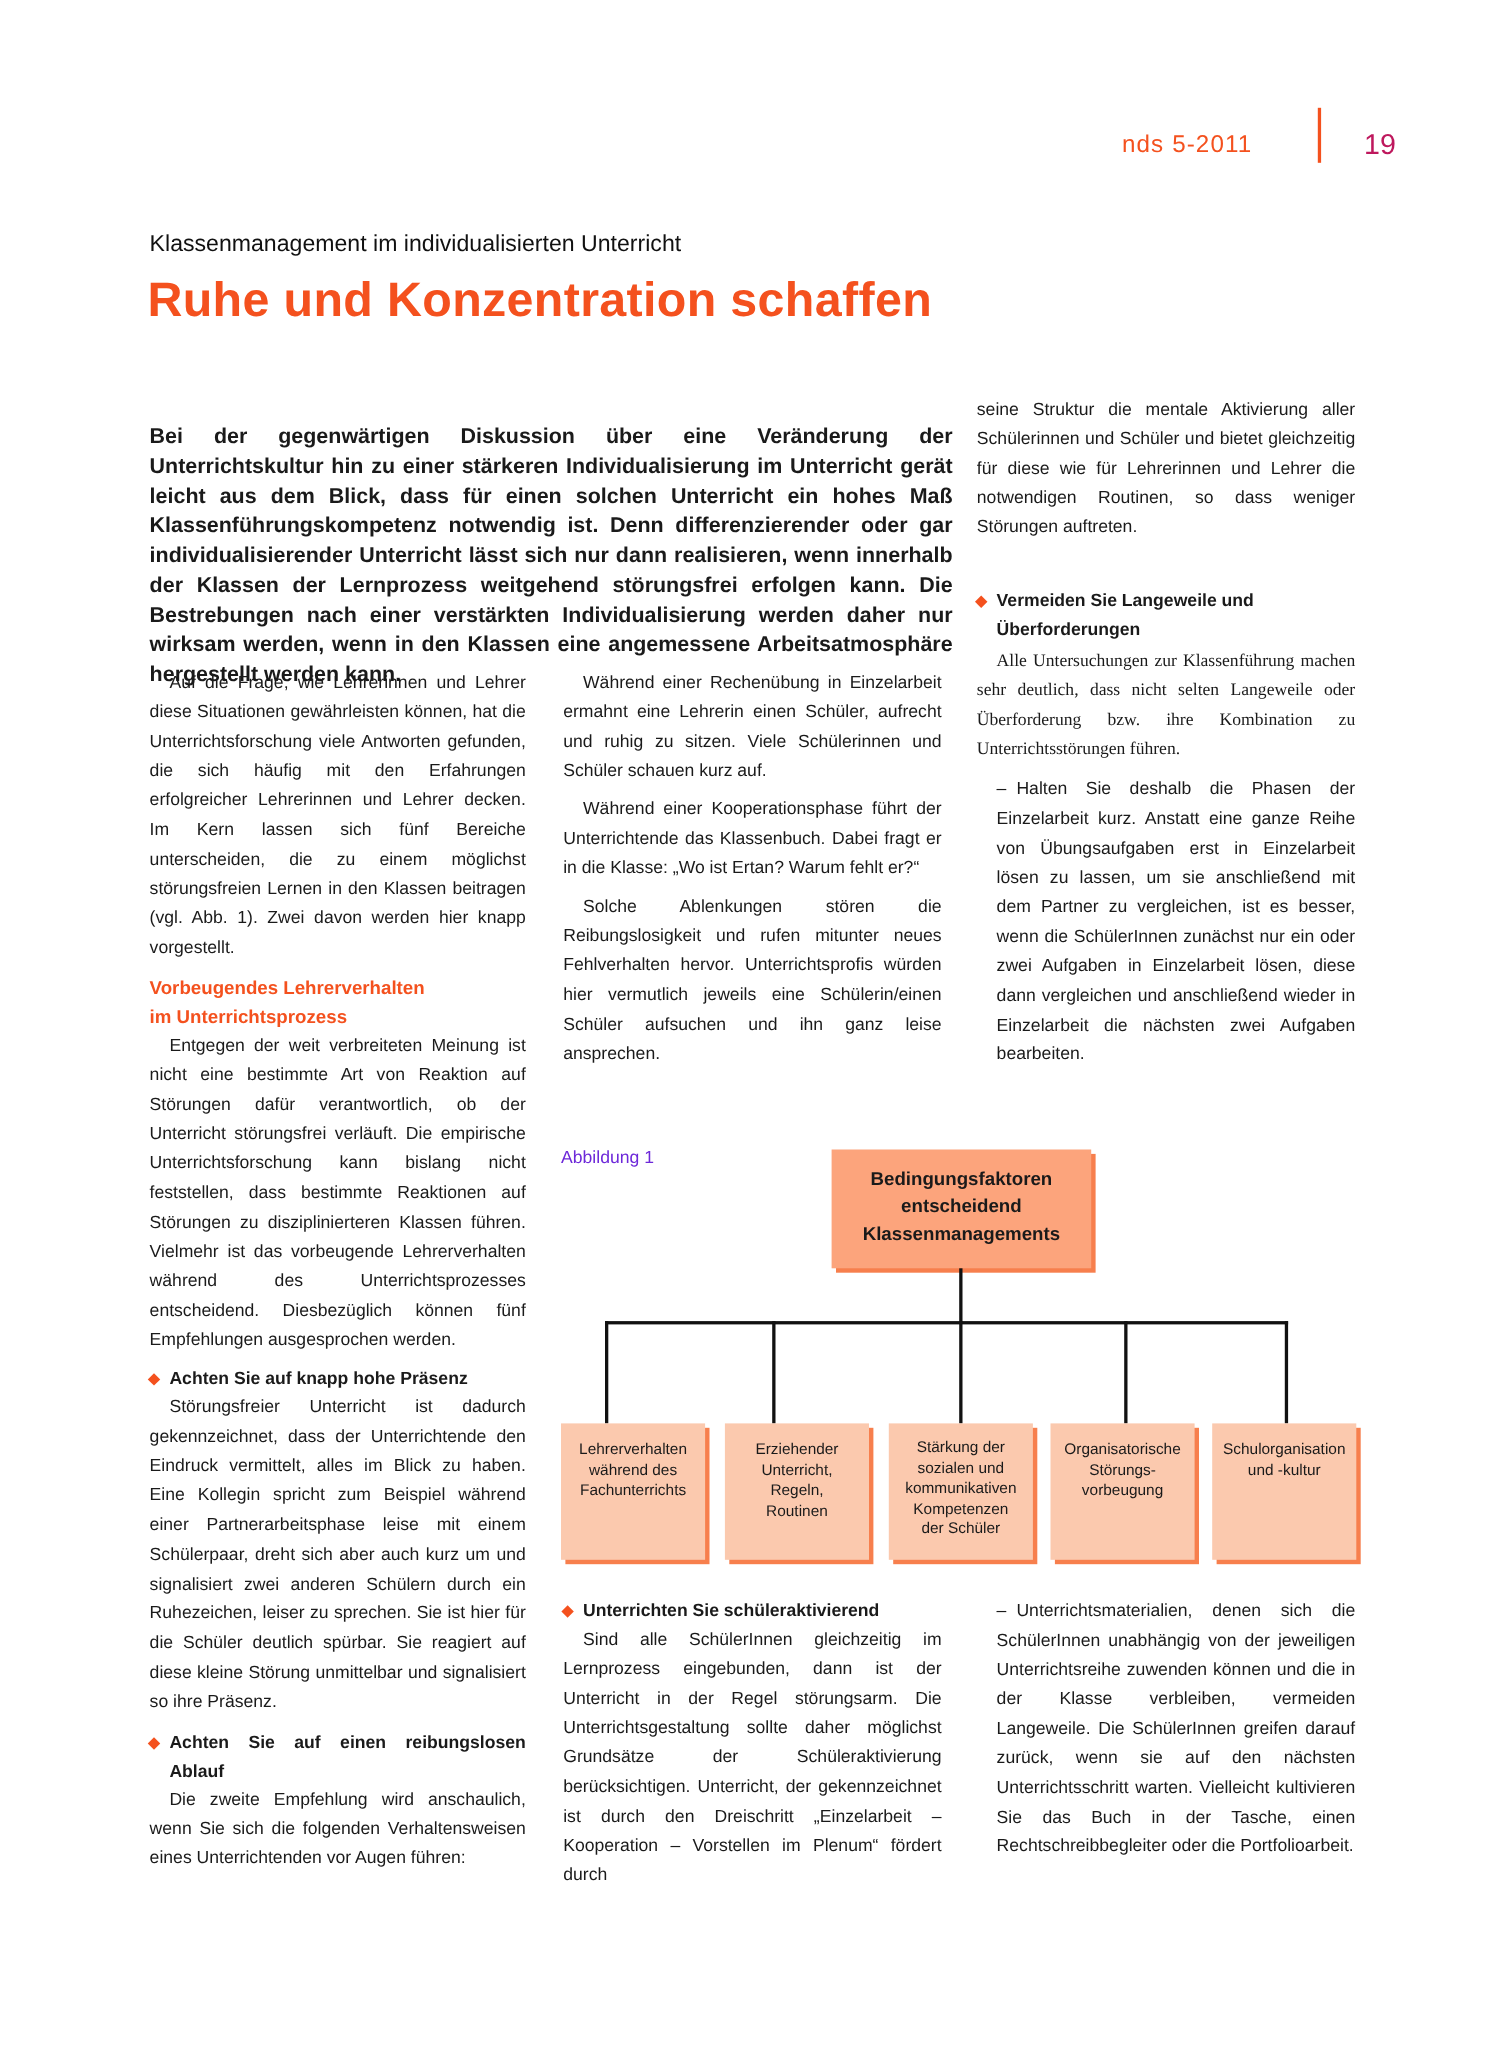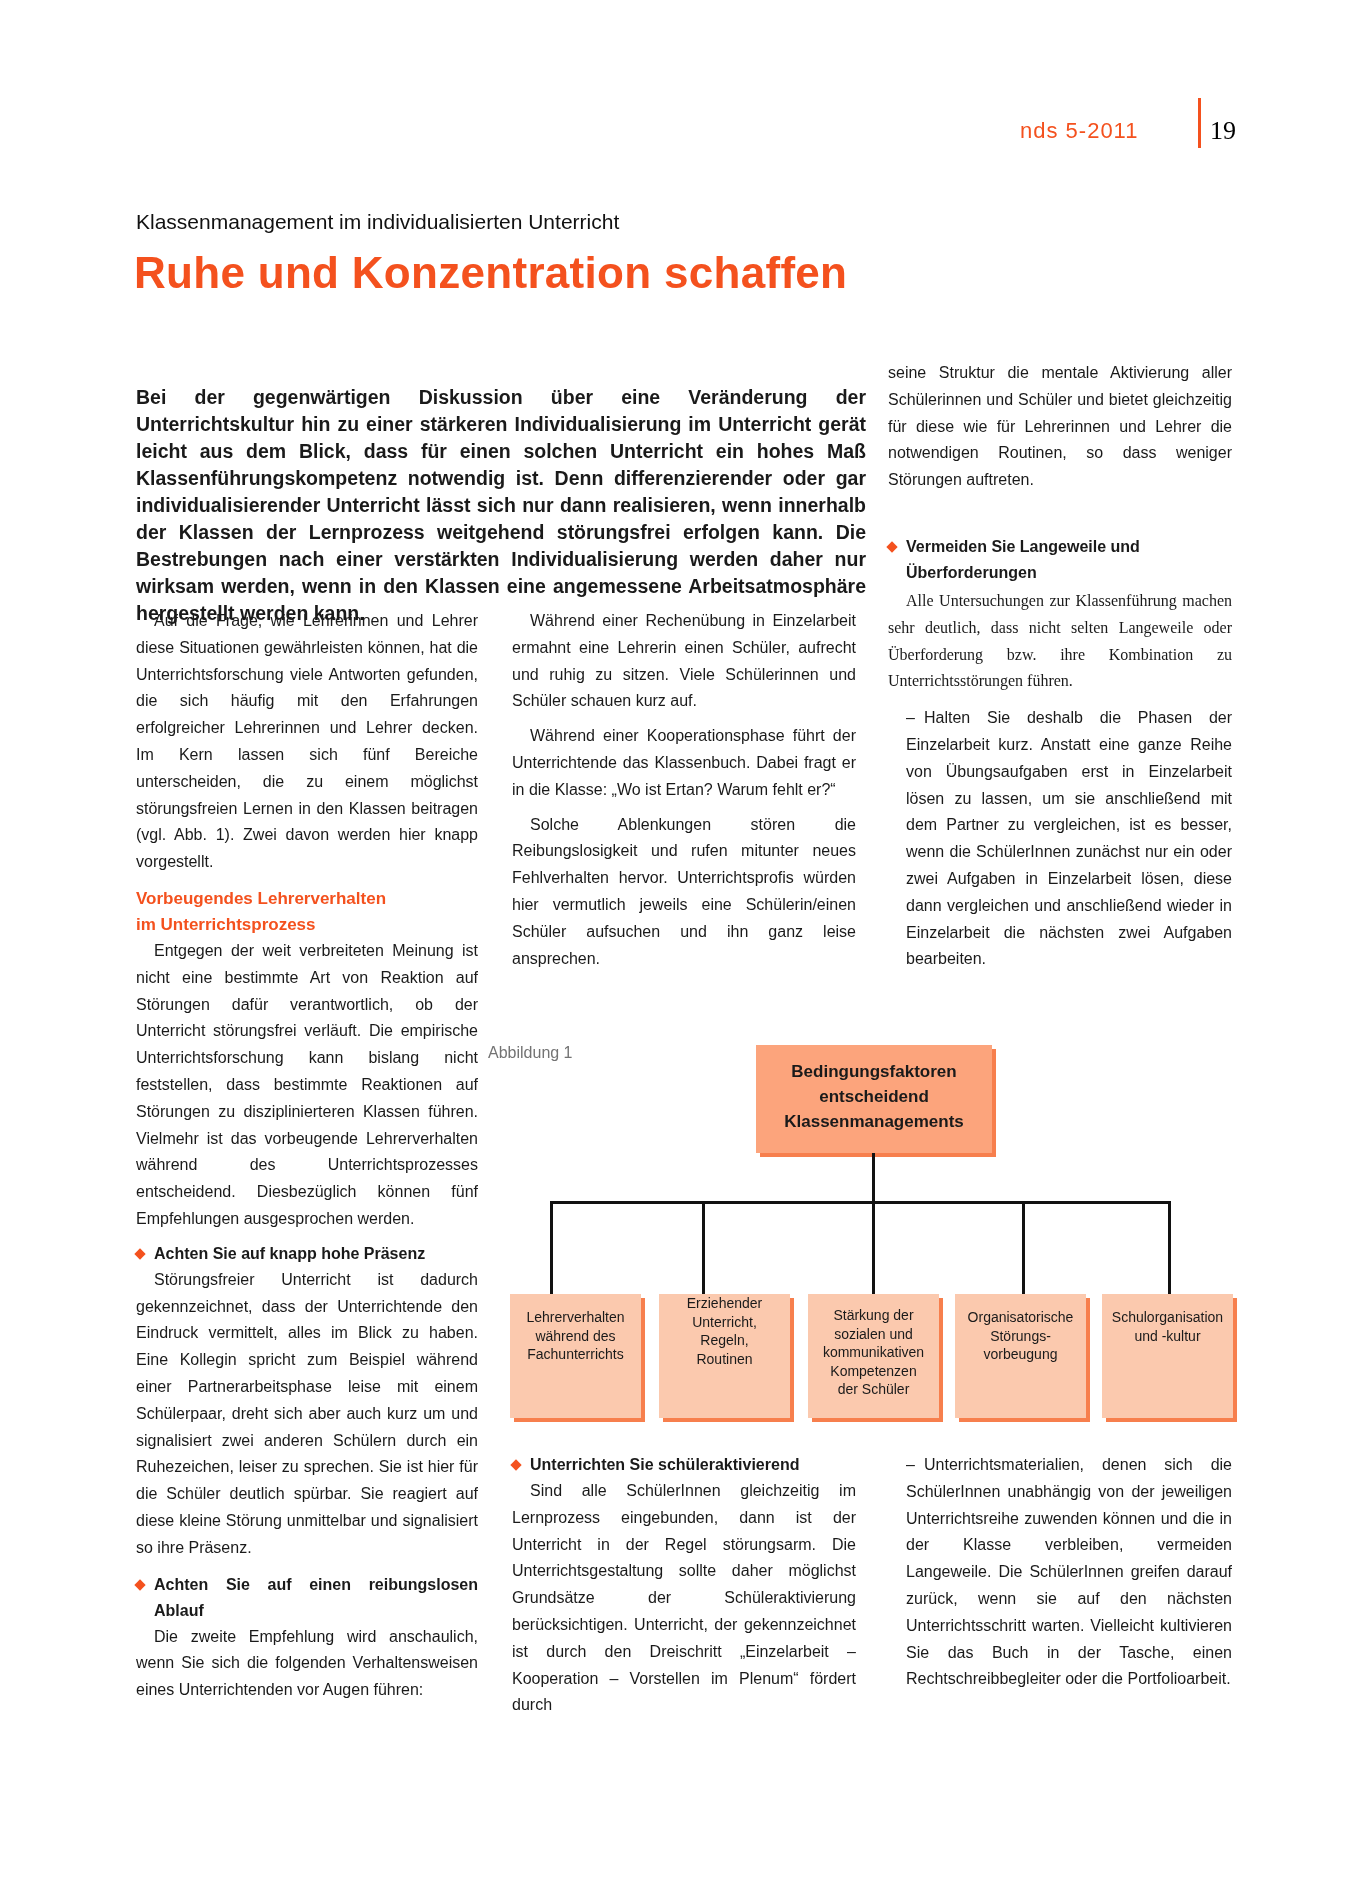--- a/index.html
+++ b/index.html
@@ -1,21 +1,21 @@
 <!DOCTYPE html>
 <html><head>
 <meta charset="utf-8">
 <style>
   html, body { margin:0; padding:0; background:#ffffff; }
   body { width:1365px; height:1879px; position:relative; overflow:hidden;
          font-family:"Liberation Sans", sans-serif; color:#1a1a1a; }
   .abs { position:absolute; }
   .header-issue { left:1020px; top:118px; font-size:22px; color:#f4511e; letter-spacing:1px; }
   .header-bar { left:1198px; top:98px; width:3px; height:50px; background:#f4511e; }
-  .header-page { left:1210px; top:116px; font-size:26px; color:#000000;font-family:Liberation Serif, serif; }
+  .header-page { left:1240px; top:116px; font-size:26px; color:#be185d; }
   .kicker { left:136px; top:210px; font-size:21px; color:#111; }
   .title { left:134px; top:248px; font-size:44px; font-weight:bold; color:#f4511e; letter-spacing:0.3px; }
   .lead { left:136px; top:360px; width:730px; font-size:19.5px; line-height:27px; font-weight:bold; color:#1a1a1a; text-align:justify;margin-top:24px; }
   .col { font-size:16px; line-height:26.8px; color:#1a1a1a; text-align:justify; }
   .col p { margin:0; text-indent:18px; }
   .col p.noindent { text-indent:0; }
   .subhead { color:#f4511e; font-weight:bold; font-size:17px; line-height:26px; margin:0; }
   .bullet-head { font-weight:bold; font-size:16px; line-height:26px; margin:0; padding-left:18px; position:relative; }
   .diamond { position:absolute; left:0; top:9px; width:8px; height:8px; background:#f4511e; transform:rotate(45deg); }
   .dash-item { position:relative; padding-left:18px; margin:0; text-indent:0; }
@@ -72,42 +72,42 @@
     <span>Überforderungen</span>
   </div>
   <p style="margin-top:2px;font-family:Liberation Serif, serif;">Alle Untersuchungen zur Klassenführung machen sehr deutlich, dass nicht selten Langeweile oder Überforderung bzw. ihre Kombination zu Unterrichtsstörungen führen.</p>
   <div style="height:10px"></div>
   <p class="dash-item">
     <span class="dash">–</span>
     <span>Halten Sie deshalb die Phasen der Einzelarbeit kurz. Anstatt eine ganze Reihe von Übungsaufgaben erst in Einzelarbeit lösen zu lassen, um sie anschließend mit dem Partner zu vergleichen, ist es besser, wenn die SchülerInnen zunächst nur ein oder zwei Aufgaben in Einzelarbeit lösen, diese dann vergleichen und anschließend wieder in Einzelarbeit die nächsten zwei Aufgaben bearbeiten.</span>
   </p>
 </div>
 
-<div class="abs" style="left:488px; top:1044px; font-size:16px; color:#737373;">Abbildung 1</div>
+<div class="abs" style="left:510px; top:1044px; font-size:16px; color:#6d28d9;">Abbildung 1</div>
 
 <div class="box-top" style="left:756px; top:1045px; width:236px; height:108px; padding-top:14px; box-sizing:border-box;">
   <div>Bedingungsfaktoren</div>
   <div>entscheidend</div>
   <div>Klassenmanagements</div>
 </div>
 
 <div class="line" style="left:872px; top:1153px; width:3px; height:50px;"></div>
 <div class="line" style="left:550px; top:1201px; width:621px; height:3px;"></div>
 <div class="line" style="left:550px; top:1201px; width:3px; height:93px;"></div>
 <div class="line" style="left:702px; top:1201px; width:3px; height:93px;"></div>
 <div class="line" style="left:872px; top:1201px; width:3px; height:93px;"></div>
 <div class="line" style="left:1022px; top:1201px; width:3px; height:93px;"></div>
 <div class="line" style="left:1168px; top:1201px; width:3px; height:93px;"></div>
 
 <div class="box" style="left:510px; top:1294px; width:131px; height:124px; padding-top:14px; box-sizing:border-box;">
   <div>Lehrerverhalten</div>
   <div>während des</div>
   <div>Fachunterrichts</div>
 </div>
-<div class="box" style="left:659px; top:1294px; width:131px; height:124px; box-sizing:border-box;">
+<div class="box" style="left:659px; top:1294px; width:131px; height:124px; padding-top:14px; box-sizing:border-box;">
   <div>Erziehender</div>
   <div>Unterricht,</div>
   <div>Regeln,</div>
   <div>Routinen</div>
 </div>
 <div class="box" style="left:808px; top:1294px; width:131px; height:124px; padding-top:12px; box-sizing:border-box;">
   <div>Stärkung der</div>
   <div>sozialen und</div>
   <div>kommunikativen</div>
   <div>Kompetenzen</div>

